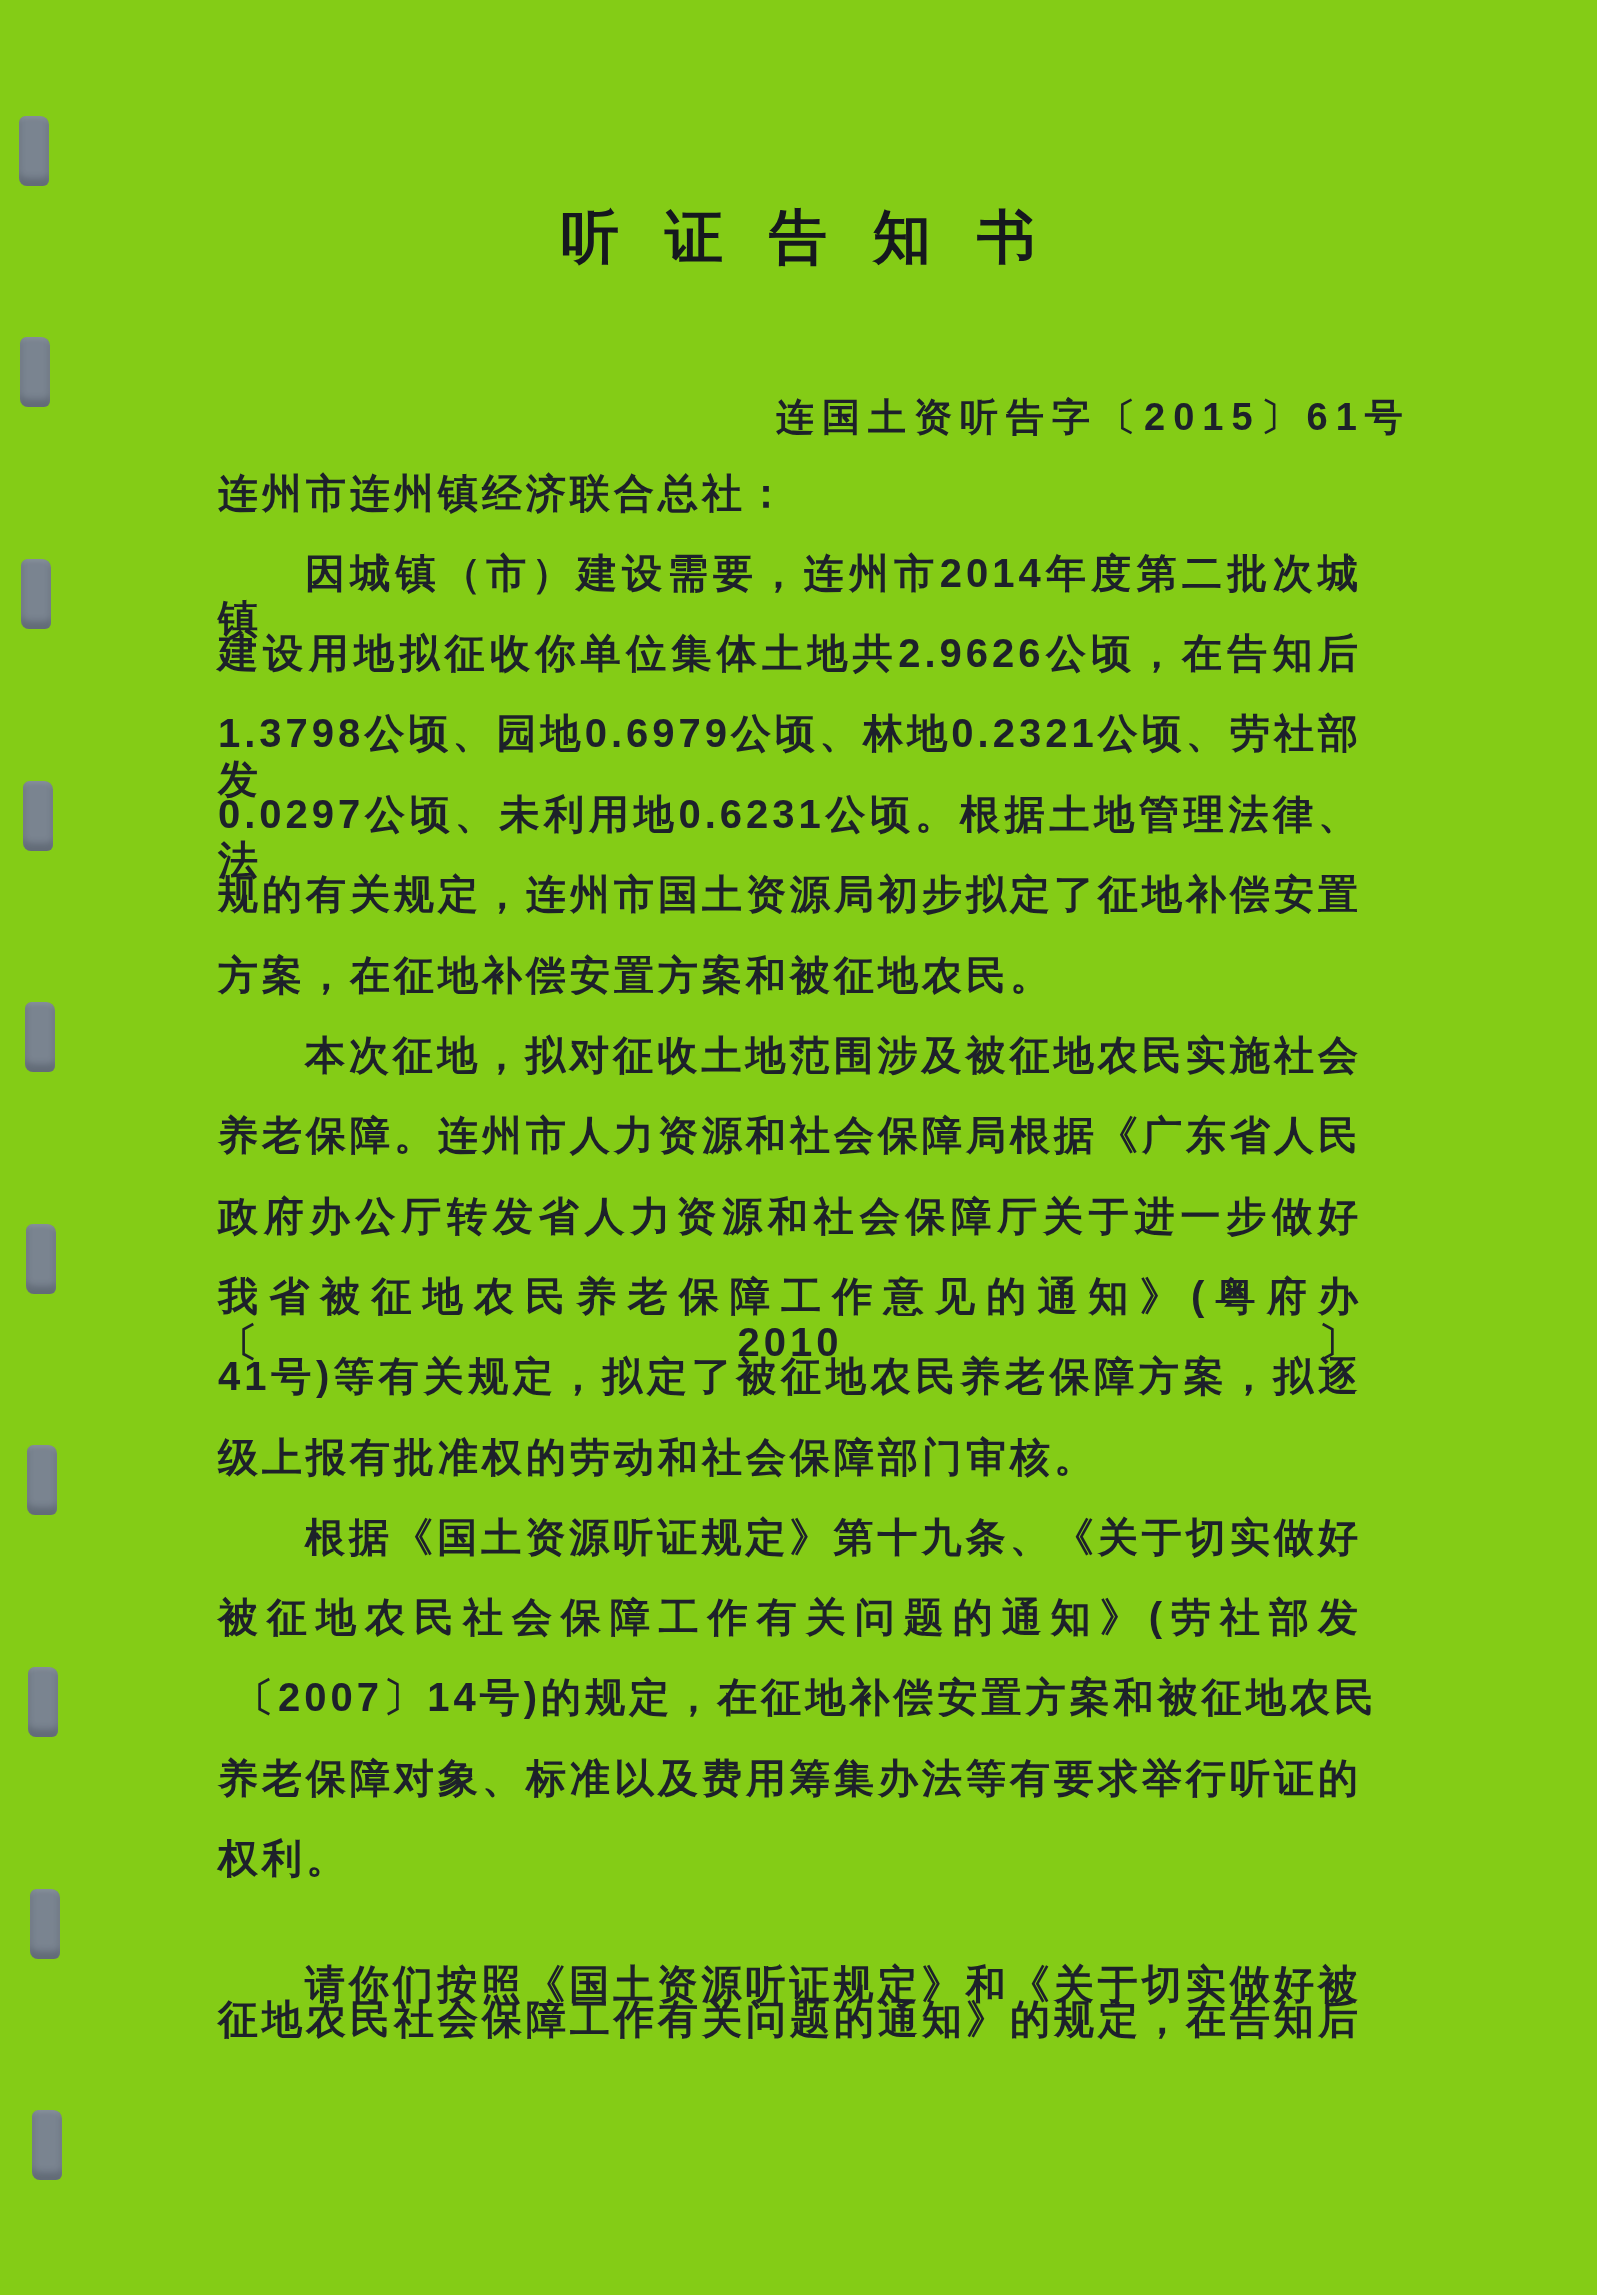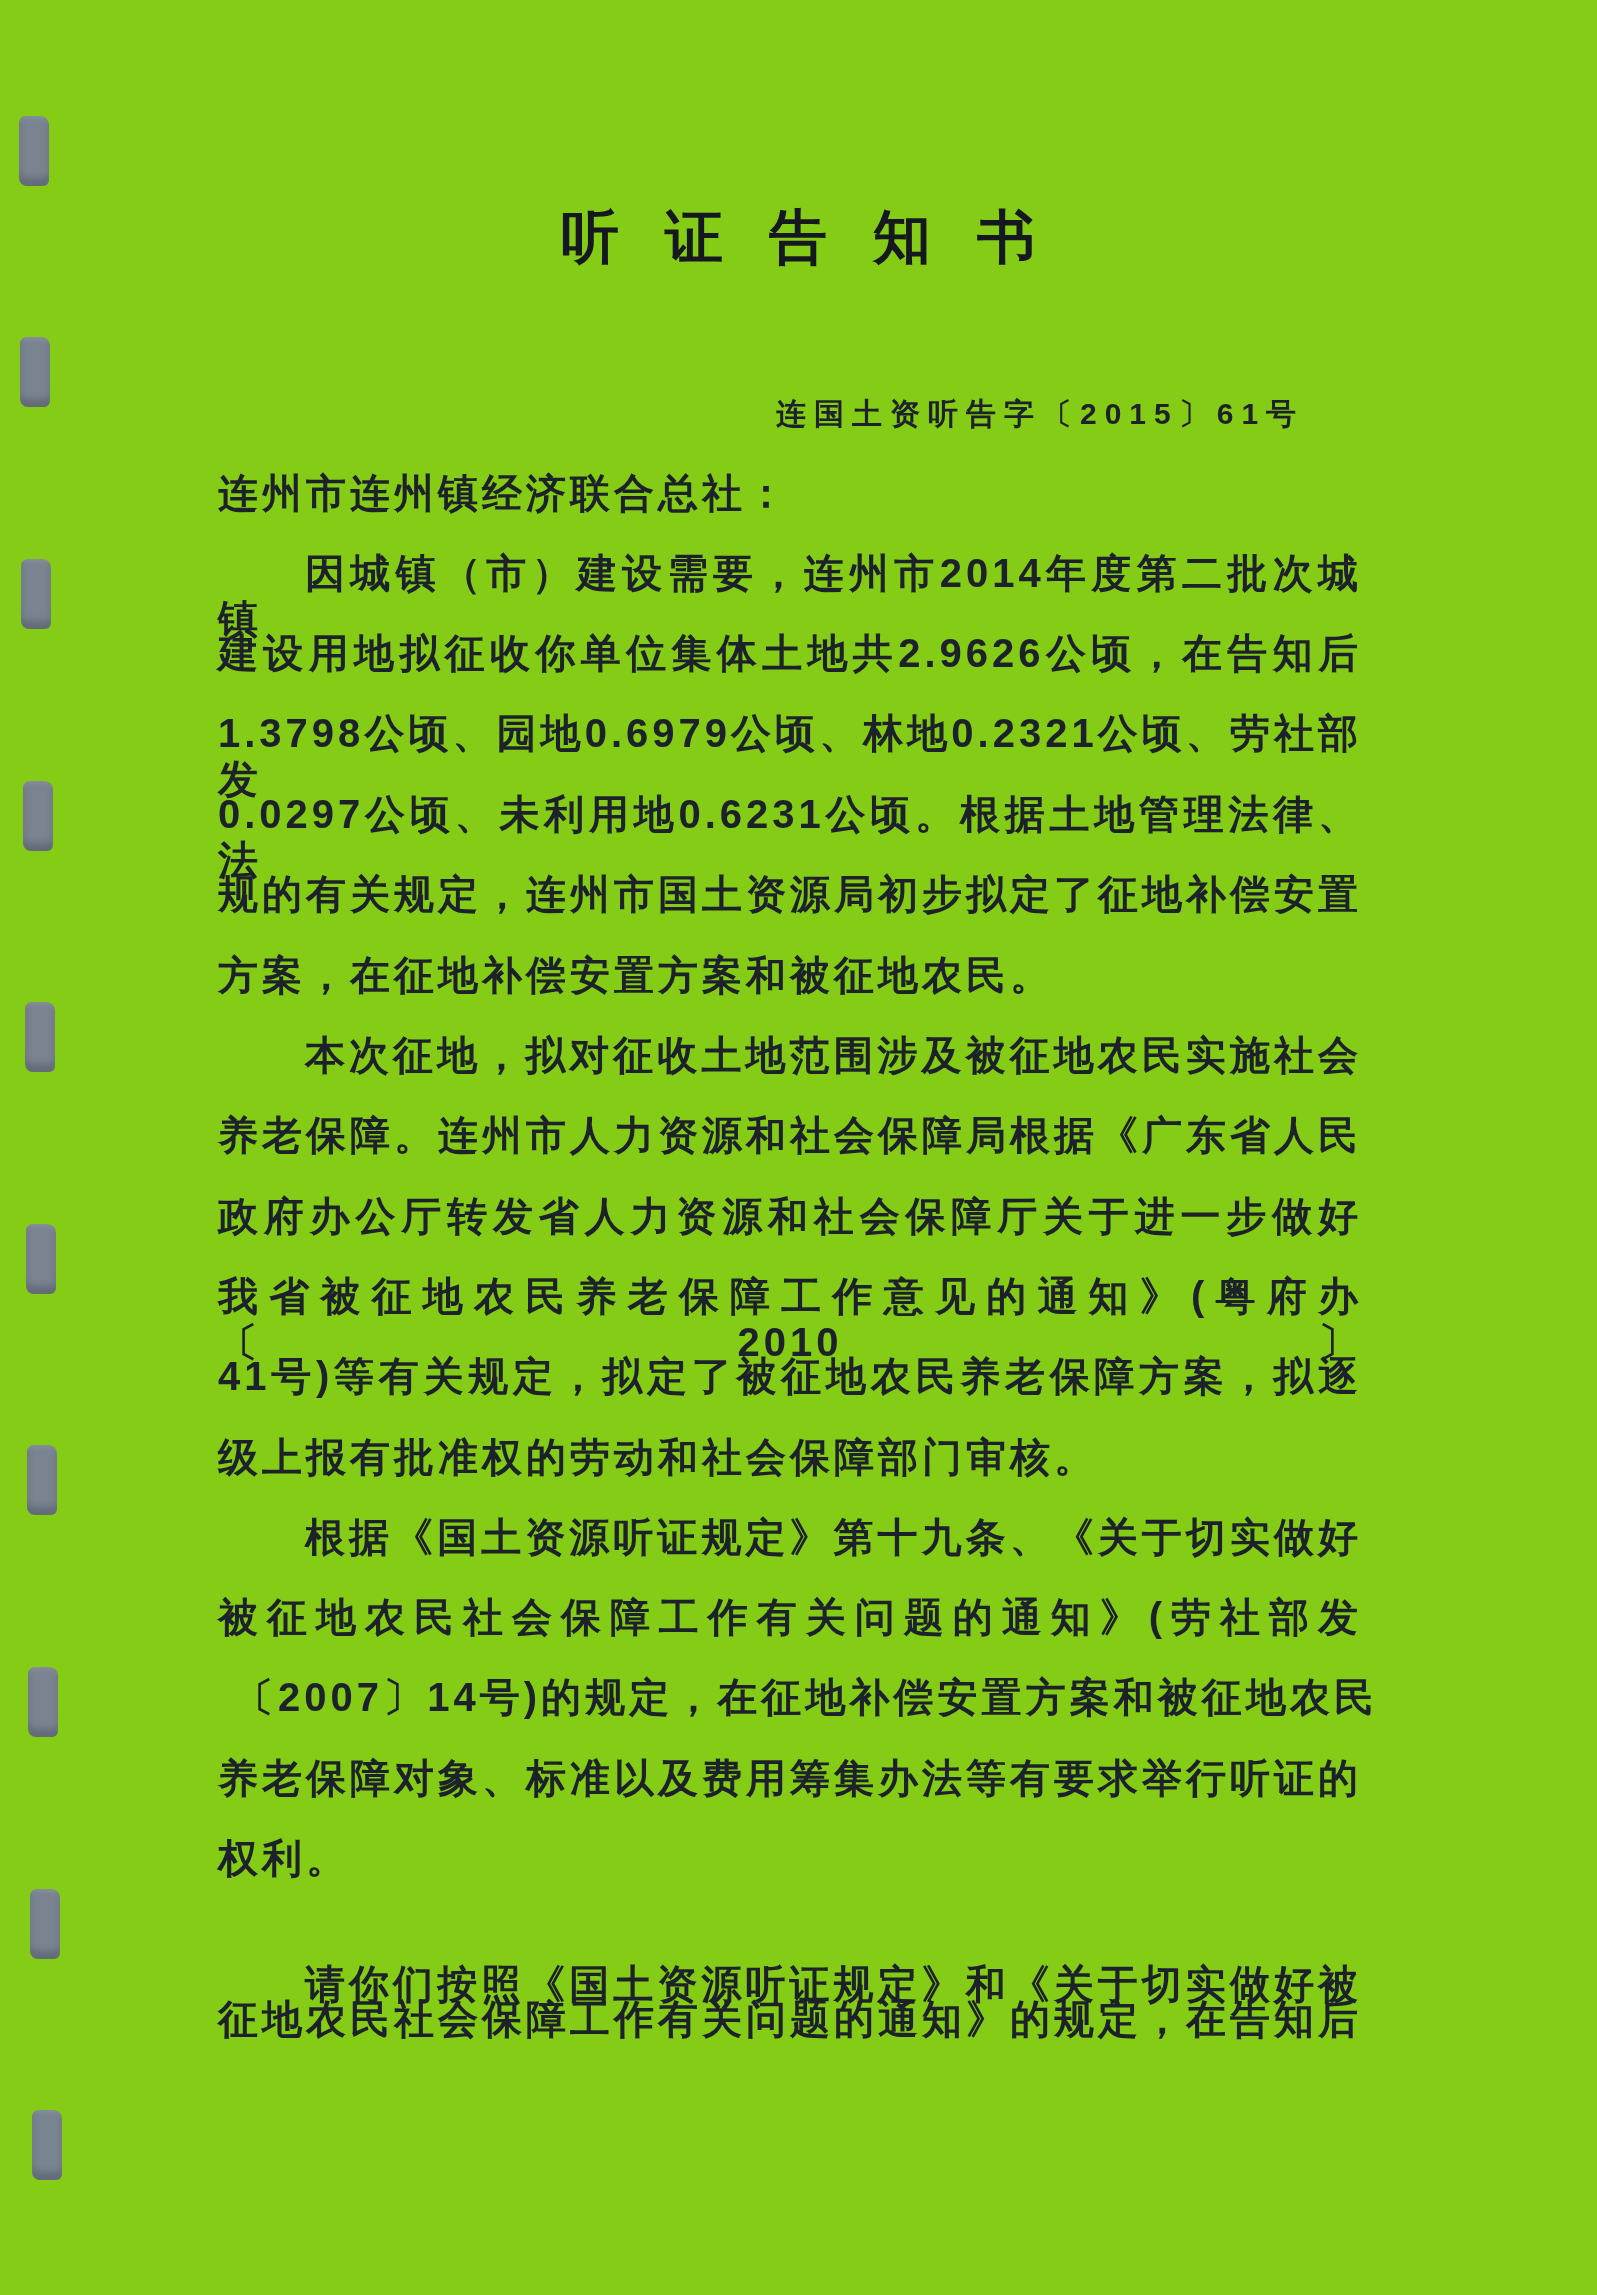--- a/index.html
+++ b/index.html
@@ -24,21 +24,21 @@
     font-size: 58px;
     line-height: 1;
     letter-spacing: 46px;
     color: #15181e;
     white-space: nowrap;
   }
   .doc-number {
     position: absolute;
     top: 397px;
     left: 776px;
-    font-size: 30px;
+    font-size: 38px;
     font-weight: 600;
     line-height: 1.1;
     letter-spacing: 8px;
     color: #1d212a;
     white-space: nowrap;
   }
   .bline {
     position: absolute;
     left: 218px;
     width: 1144px;

